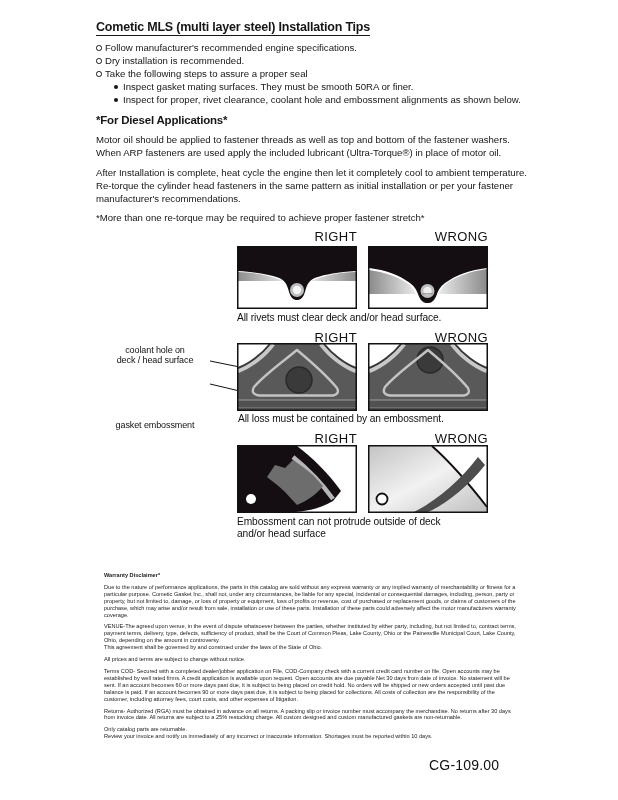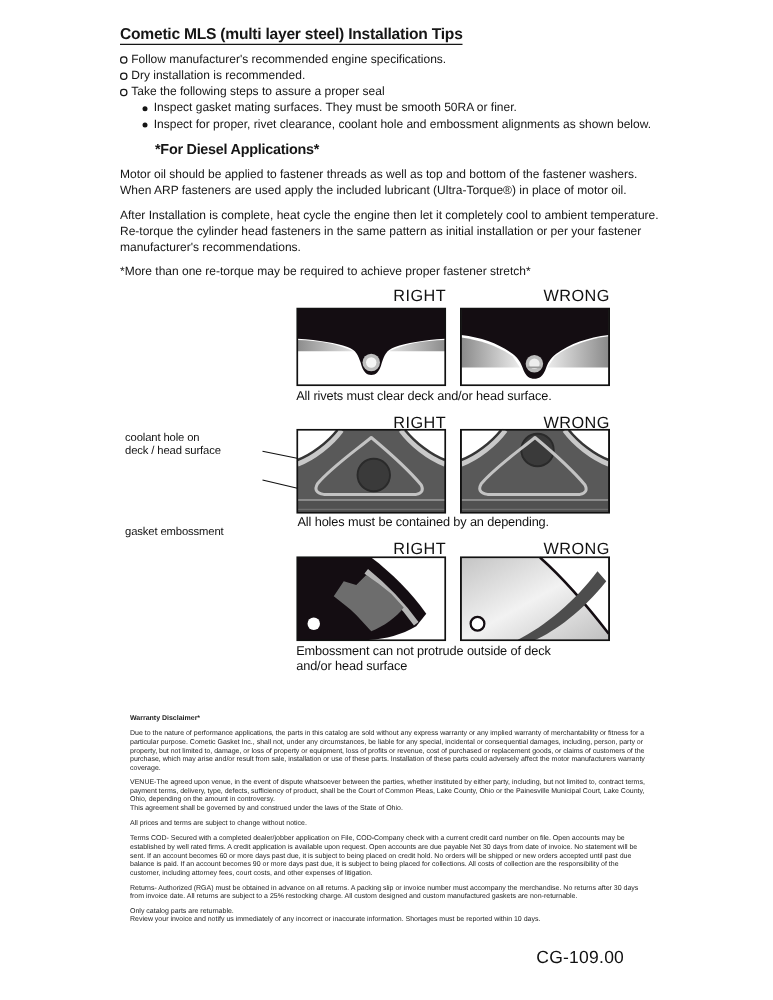--- a/index.html
+++ b/index.html
@@ -15,30 +15,30 @@
     border-bottom:1.5px solid #161616;padding-bottom:1px;display:inline-block;text-align:center;
   }
 
   .bullets{left:96px;top:41px;width:436px;font-size:9.6px;line-height:13px;}
   .b{position:relative;padding-left:9px;}
   .b::before{content:"";position:absolute;left:0;top:4px;width:3.5px;height:3.5px;border-radius:50%;}
   .b.l1::before{border:1px solid #161616;}
   .b.l2{margin-left:18px;}
   .b.l2::before{background:#161616;border:none;width:4px;height:4px;top:4.5px;}
 
-  .diesel-heading{left:96px;top:114px;font-size:11.5px;font-weight:bold;letter-spacing:-0.2px;margin-left:28px;}
+  .diesel-heading{left:96px;top:114px;font-size:11.5px;font-weight:bold;letter-spacing:-0.2px;}
   .bodypara{left:96px;width:432px;font-size:9.6px;line-height:13px;white-space:pre-line;}
   .p1{top:133px;}
   .p2{top:166px;}
   .p3{top:211px;}
 
   .rw-label{width:120px;text-align:right;font-size:13px;letter-spacing:0.4px;color:#111;}
   .caption{font-size:10.2px;line-height:12px;color:#111;white-space:pre-line;letter-spacing:-0.1px;}
 
-  .side-label{width:110px;text-align:left;font-size:9px;line-height:10px;color:#111;white-space:pre-line;letter-spacing:-0.1px;}
+  .side-label{width:110px;text-align:center;font-size:9px;line-height:10px;color:#111;white-space:pre-line;letter-spacing:-0.1px;}
 
   .disclaimer{left:104px;top:572px;width:416px;font-size:5.6px;line-height:6.9px;color:#1c1c1c;}
   .disclaimer .hd{font-weight:bold;margin-bottom:5px;}
   .disclaimer p{margin:0 0 5px 0;white-space:pre-line;}
 
   .page-code{left:389px;top:757px;font-size:14px;letter-spacing:0.2px;color:#111;margin-left:40px;}
 </style>
 </head>
 <body>
 
@@ -140,21 +140,21 @@
   <path d="M84,1 C92,12 106,23 119,28" fill="none" stroke="#c9c9c9" stroke-width="4.5"></path>
   <path d="M87,1 C95,11 108,21 119,25" fill="none" stroke="#363636" stroke-width="2"></path>
   <rect x="1" y="57" width="118" height="10" fill="#515151"></rect>
   <line x1="1" y1="57" x2="119" y2="57" stroke="#9e9e9e" stroke-width="1.2"></line>
   <line x1="1" y1="64.5" x2="119" y2="64.5" stroke="#6e6e6e" stroke-width="1"></line>
   <circle cx="62" cy="17" r="13" fill="#3a3a3a" stroke="#2a2a2a" stroke-width="1.5"></circle>
   <path fill="none" stroke="#c3c3c3" stroke-width="2.4" stroke-linejoin="round" d="M60,7 C72,17 90,33 100,45 Q103,51 96,52.5 L22,52.5 Q13,51 17,44 C28,31 48,17 60,7 Z"></path>
   <rect x="0.75" y="0.75" width="118.5" height="66.5" fill="none" stroke="#111111" stroke-width="1.5"></rect>
 </svg>
 
-<div class="abs caption" style="left:238px;top:413px;">All holes must be contained by an depending.</div>
+<div class="abs caption" style="left:238px;top:413px;">All loss must be contained by an embossment.</div>
 
 <div class="abs rw-label" style="left:237px;top:431px;">RIGHT</div>
 <div class="abs rw-label" style="left:368px;top:431px;">WRONG</div>
 
 <svg class="abs" style="left:237px;top:445px;" width="120" height="68" viewBox="0 0 120 68">
   <rect x="0.75" y="0.75" width="118.5" height="66.5" fill="#ffffff"></rect>
   <path fill="#140d12" d="M1,1 H60 C76,13 92,29 104,46 L96,56 C84,63 72,66 58,67 L1,67 Z"></path>
   <path fill="none" stroke="#b5b5b5" stroke-width="4.5" d="M56,12 C72,25 86,40 96,54"></path>
   <path fill="#6d6d6d" d="M30,32 L38,20 L48,23 L56,15 L66,22 L76,30 L86,41 C80,49 70,56 60,60 L48,47 C42,41 35,36 30,32 Z"></path>
   <circle cx="14" cy="54" r="5" fill="#ffffff"></circle>

